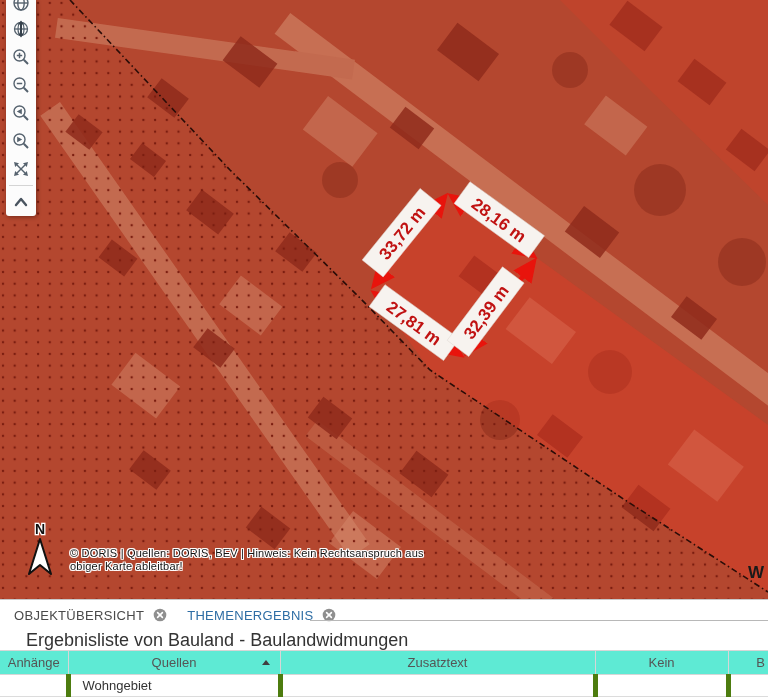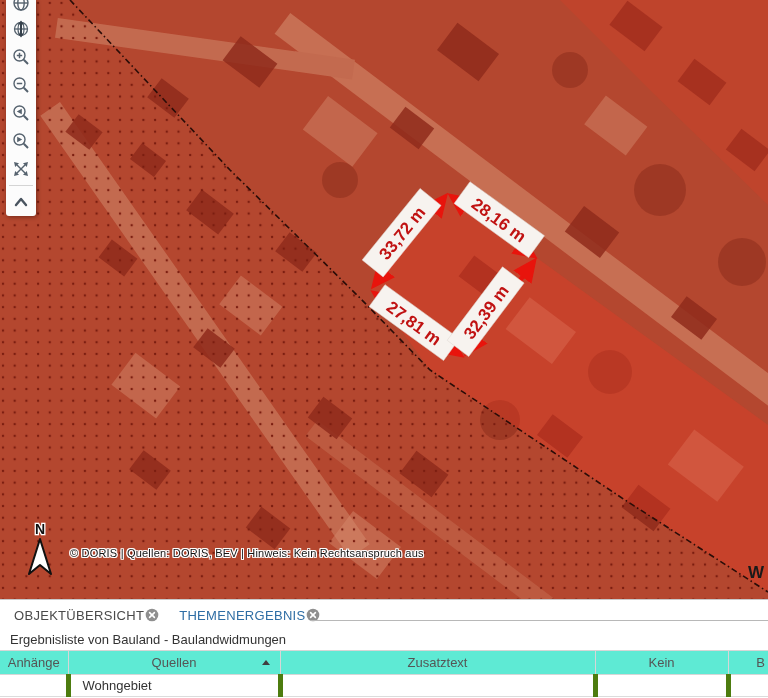--- a/index.html
+++ b/index.html
@@ -22,25 +22,25 @@
   .tool-btn{width:30px;height:28px;display:flex;align-items:center;justify-content:center;
      cursor:pointer;background:transparent;border:none;padding:0;}
   .tool-btn.cut{height:15px;overflow:hidden;align-items:flex-start;}
   .tool-btn.cut svg{margin-top:-7px;}
   .tool-divider{border-top:1px solid #d4d4d4;margin:2px 3px;}
 
   
   .panel{position:absolute;left:0;top:599px;width:768px;height:99px;background:#fff;
      border-top:1px solid #c9c9c9;box-sizing:border-box;}
   .tabbar{position:relative;height:30px;display:flex;align-items:center;padding-left:14px;}
-  .tab{display:flex;align-items:center;gap:1px;margin-right:20px;cursor:pointer;text-align:right;}
+  .tab{display:flex;align-items:center;gap:9px;margin-right:20px;cursor:pointer;text-align:right;}
   .tab-label{font-size:13px;letter-spacing:.3px;color:#4a4a4a;}
   .tab.active .tab-label{color:#2e6da4;}
   .tab-rule{position:absolute;left:310px;right:0;top:20px;border-top:1px solid #b8b8b8;}
-  .subtitle{height:20px;line-height:20px;padding-left:10px;font-size:13px;color:#333;}
+  .subtitle{height:20px;line-height:20px;padding-left:10px;font-size:18px;color:#333;margin-left:16px;}
 
   table.results{width:768px;border-collapse:collapse;table-layout:fixed;font-size:13px;}
   table.results th{background:#5eead4;color:#555;font-weight:normal;height:23px;
      border:1px solid #d6d6d6;border-left:none;text-align:center;position:relative;padding:0 4px;}
   table.results th:last-child{border-right:none;text-align:right;padding-right:3px;}
   table.results td{height:21px;border-right:5px solid #4d7c0f;border-bottom:1px solid #dcdcdc;
      padding:0 0 0 12px;color:#333;background:#fff;}
   table.results td:last-child{border-right:none;}
   .sort-tri{position:absolute;right:10px;top:9px;width:0;height:0;
      border-left:4px solid transparent;border-right:4px solid transparent;
@@ -217,20 +217,21 @@
       <g>
         <text x="40" y="534" font-size="14" font-weight="bold" fill="#111" text-anchor="middle" style="paint-order:stroke" stroke="#fff" stroke-width="2.5">N</text>
         <path d="M40,539 L51,574 L40,565 L29,574 Z" fill="#fff" stroke="#111" stroke-width="2" stroke-linejoin="round"></path>
       </g>
 
       <text x="756" y="578" font-size="17" font-weight="bold" fill="#1a1a1a" text-anchor="middle">W</text>
     </svg>
 
     <div class="copyright">
       <div>© DORIS | Quellen: DORIS, BEV | Hinweis: Kein Rechtsanspruch aus</div>
+      <div>obiger Karte ableitbar!</div>
     </div>
 
     <div class="toolbar">
       <button class="tool-btn cut">
         <svg width="20" height="20" viewBox="0 0 20 20" fill="none" stroke="#55626e" stroke-width="1.4">
           <circle cx="10" cy="10" r="7"></circle>
             <ellipse cx="10" cy="10" rx="3.2" ry="7"></ellipse>
           <line x1="3" y1="10" x2="17" y2="10"></line>
         </svg>
       </button>

